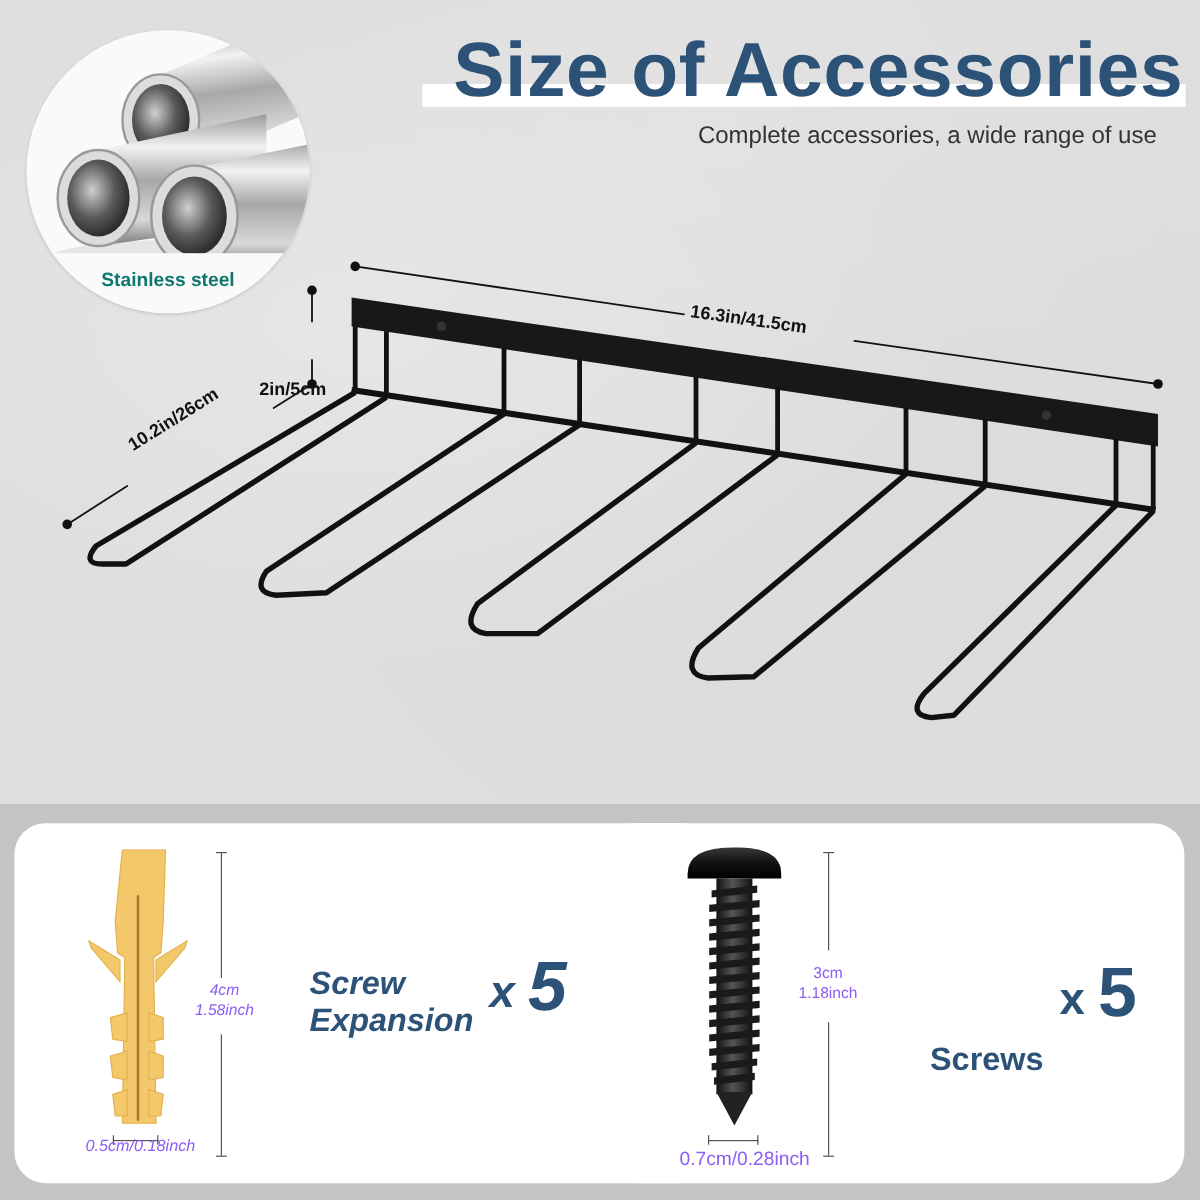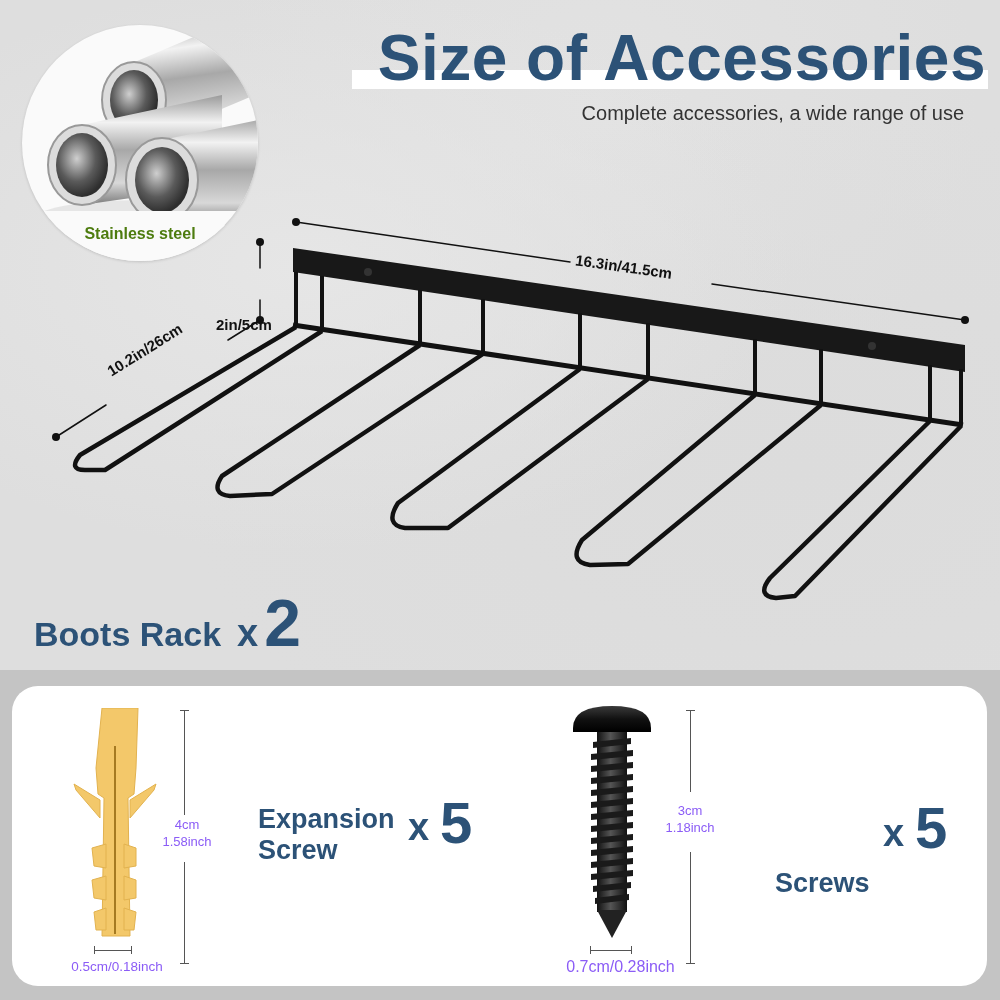--- a/index.html
+++ b/index.html
@@ -11,29 +11,29 @@
            radial-gradient(ellipse at 80% 70%, #dcdcdc 0%, rgba(220,220,220,0) 55%),
            radial-gradient(ellipse at 60% 15%, #e2e2e2 0%, rgba(226,226,226,0) 45%),
            #dedede; }
   .title-bar { position:absolute; left:352px; top:70px; width:636px; height:19px; background:#ffffff; }
   .title { position:absolute; left:356px; top:18px; width:630px; text-align:right;
            font-size:64px; font-weight:bold; color:#2c5277; letter-spacing:0.5px; line-height:80px; }
   .subtitle { position:absolute; right:36px; top:102px; font-size:20px; color:#333; }
   .badge { position:absolute; left:22px; top:25px; width:236px; height:236px; border-radius:50%;
            background:#fafafa; overflow:hidden; box-shadow:0 1px 3px rgba(0,0,0,0.15); }
   .badge-label { position:absolute; left:0; right:0; top:200px; text-align:center;
-                 font-size:16px; font-weight:bold; color:#4d7c0f; }
+                 font-size:16px; font-weight:bold; color:#0f766e; }
   .dim { position:absolute; font-size:15px; color:#111; font-weight:bold; white-space:nowrap; }
   .rack-label { position:absolute; left:34px; top:585px; color:#2c5277; font-weight:bold; }
   .rack-label .name { font-size:34px; }
   .rack-label .x { font-size:38px; margin-left:16px; }
   .rack-label .n { font-size:66px; margin-left:6px; }
   .bottom { position:absolute; left:0; top:670px; width:1000px; height:330px; background:#c4c4c4; }
   .card { position:absolute; top:686px; height:300px; background:#ffffff; border-radius:26px; }
-  .card.left { left:12px; width:582px; }
+  .card.left { left:12px; width:582px;font-style:italic; }
   .card.right { left:505px; width:482px; }
   .card-title { position:absolute; color:#2c5277; font-weight:bold; }
   .measure-text { position:absolute; font-size:13px; color:#8b5cf6; text-align:center; line-height:17px; }
   .vline { position:absolute; width:1px; background:#555; }
   .hline { position:absolute; height:1px; background:#555; }
   .tick-h { position:absolute; height:1px; width:9px; background:#555; }
   .tick-v { position:absolute; width:1px; height:8px; background:#555; }
 </style>
 </head>
 <body>
@@ -121,23 +121,20 @@
       <path d="M580 369 L398 503 Q384 525 405 528 L448 528 L648 379"></path>
       <path d="M755 395 L582 540 Q568 562 590 565 L628 564 L821 405"></path>
       <path d="M930 421 L770 578 Q756 596 776 598 L795 596 L961 426"></path>
     </g>
   </svg>
 
   <div class="dim" style="left:575px;top:258px;transform:rotate(8deg);">16.3in/41.5cm</div>
   <div class="dim" style="left:216px;top:276px;margin-top:40px;">2in/5cm</div>
   <div class="dim" style="left:104px;top:365px;transform:rotate(-32deg);transform-origin:left top;">10.2in/26cm</div>
 
-  <div class="rack-label">
-    <span class="name">Boots Rack</span><span class="x">x</span><span class="n">2</span>
-  </div>
 </div>
 
 <div class="bottom"></div>
 
 <div class="card left">
   <svg width="90" height="240" viewBox="0 0 90 240" style="position:absolute;left:58px;top:22px">
     <g fill="#f3c86a" stroke="#e2b24f" stroke-width="1">
       <path d="M32 0 L68 0 L66 60 L64 86 L58 90 L60 228 L32 228 L34 90 L28 86 L26 60 Z"></path>
       <path d="M30 92 L4 76 L6 82 L30 110 Z"></path>
       <path d="M60 92 L86 76 L84 82 L60 110 Z"></path>
@@ -154,25 +151,25 @@
   <div class="vline" style="left:172px;top:24px;height:105px;"></div>
   <div class="measure-text" style="left:145px;top:130px;width:60px;">
     <div>4cm</div>
     <div>1.58inch</div>
   </div>
   <div class="vline" style="left:172px;top:176px;height:101px;"></div>
   <div class="tick-h" style="left:168px;top:277px;"></div>
   <div class="hline" style="left:82px;top:264px;width:38px;"></div>
   <div class="tick-v" style="left:82px;top:260px;"></div>
   <div class="tick-v" style="left:119px;top:260px;"></div>
-  <div class="measure-text" style="left:40px;top:272px;width:130px;font-size:13.5px;">0.5cm/0.18inch</div>
+  <div class="measure-text" style="left:40px;top:260px;width:130px;font-size:13.5px;">0.5cm/0.18inch</div>
 
   <div class="card-title" style="left:246px;top:118px;font-size:27px;line-height:31px;">
+    <div>Screw</div>
     <div>Expansion</div>
-    <div>Screw</div>
   </div>
   <div class="card-title" style="left:396px;top:120px;font-size:38px;">x</div>
   <div class="card-title" style="left:428px;top:103px;font-size:58px;">5</div>
 </div>
 
 <div class="card right">
   <svg width="90" height="240" viewBox="0 0 90 240" style="position:absolute;left:62px;top:20px">
     <defs>
       <linearGradient id="headG" x1="0" y1="0" x2="0" y2="1">
         <stop offset="0" stop-color="#3a3a3a"></stop>

